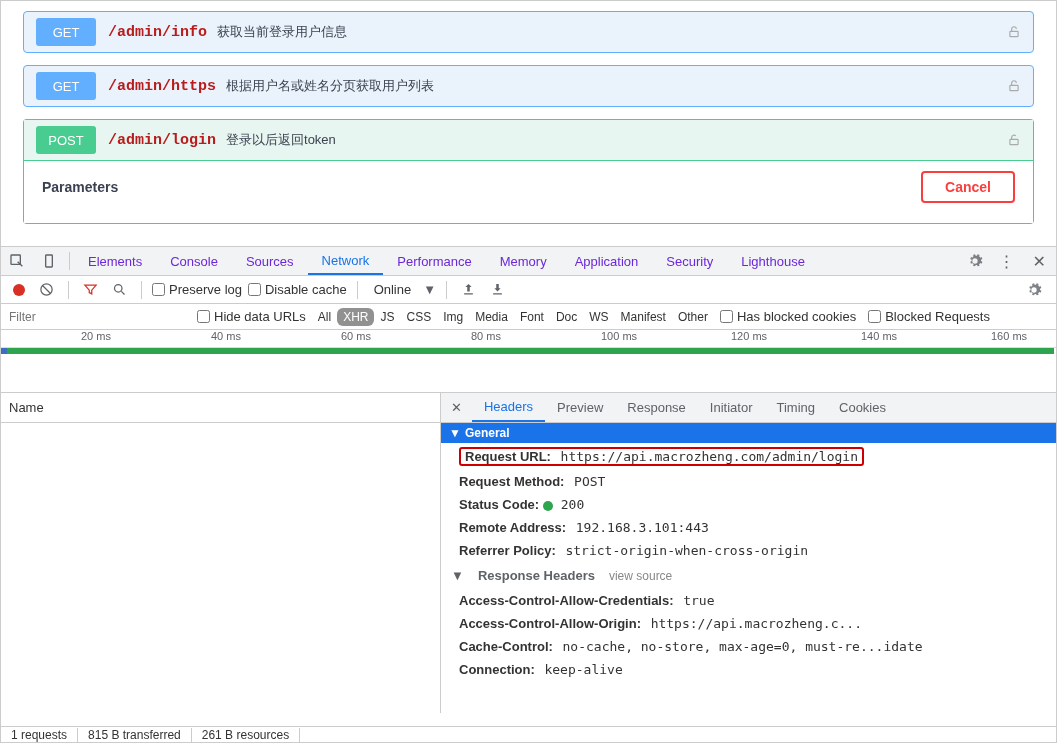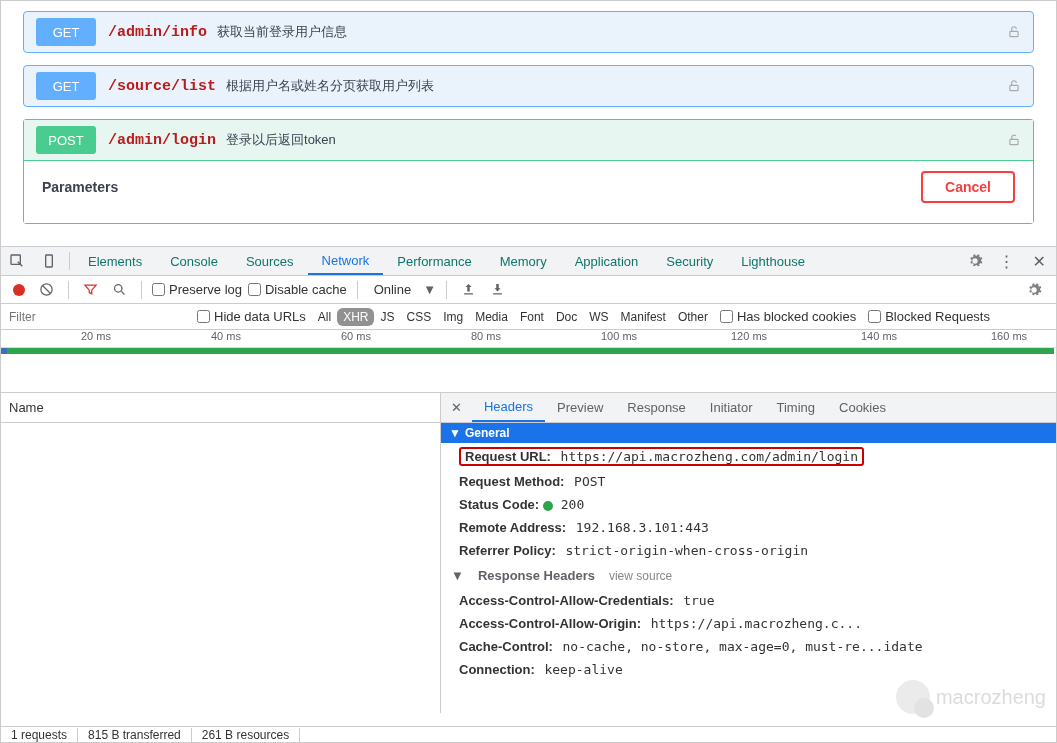--- a/index.html
+++ b/index.html
@@ -19,21 +19,21 @@
 .desc { color: #3b4151; font-size: 13px; }
 .lock { margin-left: auto; color: #aaa; }
 .op-body { background: #fff; border: 1px solid #49cc90; border-top: none; padding: 0; }
 .params-bar { display: flex; align-items: center; justify-content: space-between; padding: 10px 18px 20px; }
 .params-title { font-size: 14px; font-weight: 700; color: #3b4151; }
 .cancel-btn { border: 2px solid #f93e3e; color: #f93e3e; background: #fff; border-radius: 4px; padding: 6px 22px; font-weight: 700; cursor: pointer; font-size: 14px; margin-left: 18px; }
 
 
 .dt-header { display: flex; align-items: center; border-top: 1px solid #ccc; border-bottom: 1px solid #ccc; height: 30px; background: #f1f3f4; }
 .dt-icon { padding: 0 8px; color: #5f6368; cursor: pointer; }
-.dt-tab { padding: 0 14px; height: 100%; display: flex; align-items: center; color: #0f766e; cursor: pointer; }
+.dt-tab { padding: 0 14px; height: 100%; display: flex; align-items: center; color: #6d28d9; cursor: pointer; }
 .dt-tab.active { color: #1a73e8; border-bottom: 2px solid #1a73e8; margin-bottom: -1px; }
 .dt-right { margin-left: auto; display: flex; align-items: center; }
 .vsep { width: 1px; height: 18px; background: #ccc; margin: 0 4px; }
 .kebab { padding: 0 8px; color: #5f6368; cursor: pointer; font-size: 16px; }
 .close-x { padding: 0 10px; color: #5f6368; cursor: pointer; font-size: 16px; }
 
 
 .net-tool { display: flex; align-items: center; border-bottom: 1px solid #ccc; height: 28px; padding: 0 8px; background: #fff; gap: 6px; }
 .rec { width: 12px; height: 12px; border-radius: 50%; background: #d93025; margin: 0 4px; cursor: pointer; }
 .nt-ic { color: #5f6368; cursor: pointer; padding: 0 4px; }
@@ -102,21 +102,21 @@
               <rect x="5" y="11" width="14" height="9" rx="1"></rect>
               <path d="M8 11V7a4 4 0 0 1 8 0"></path>
             </svg>
         </div>
       </div>
     </div>
 
     <div class="op op-get">
       <div class="op-head">
         <div class="method m-get">GET</div>
-        <div class="path">/source/list</div>
+        <div class="path">/admin/https</div>
         <div class="desc">根据用户名或姓名分页获取用户列表</div>
         <div class="lock">
           <svg width="14" height="14" viewBox="0 0 24 24" fill="none" stroke="#aaa" stroke-width="2">
               <rect x="5" y="11" width="14" height="9" rx="1"></rect>
               <path d="M8 11V7a4 4 0 0 1 8 0"></path>
             </svg>
         </div>
       </div>
     </div>
 
@@ -314,18 +314,14 @@
       </div>
     </div>
   </div>
 
   <div class="status-bar">
     <div class="sb-item">1 requests</div>
     <div class="sb-item">815 B transferred</div>
     <div class="sb-item">261 B resources</div>
   </div>
 
-  <div class="watermark">
-    <div class="wm-circle"></div>
-    <span>macrozheng</span>
-  </div>
 
 </div>
 
 </body></html>

